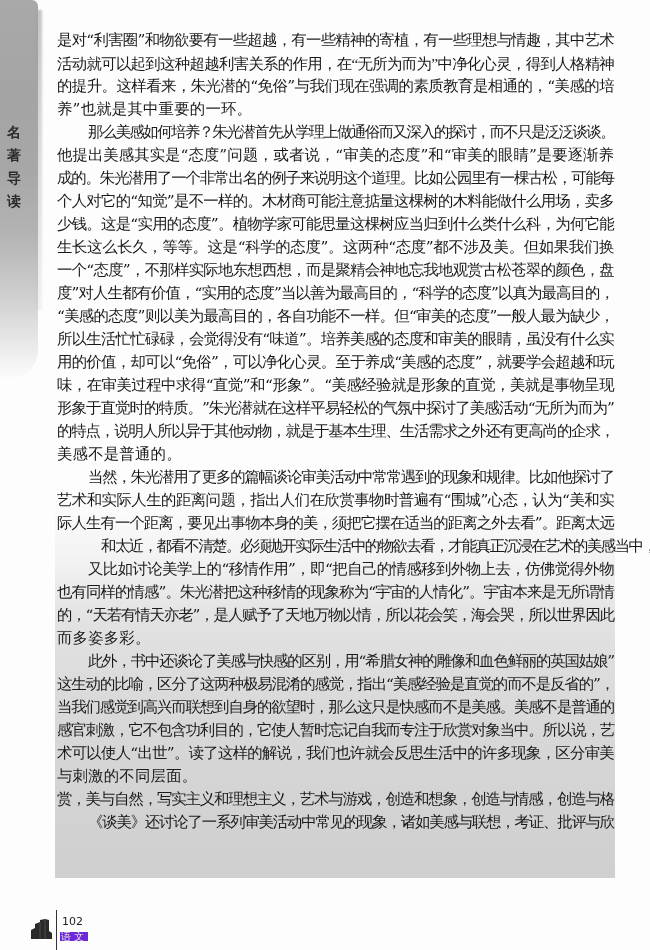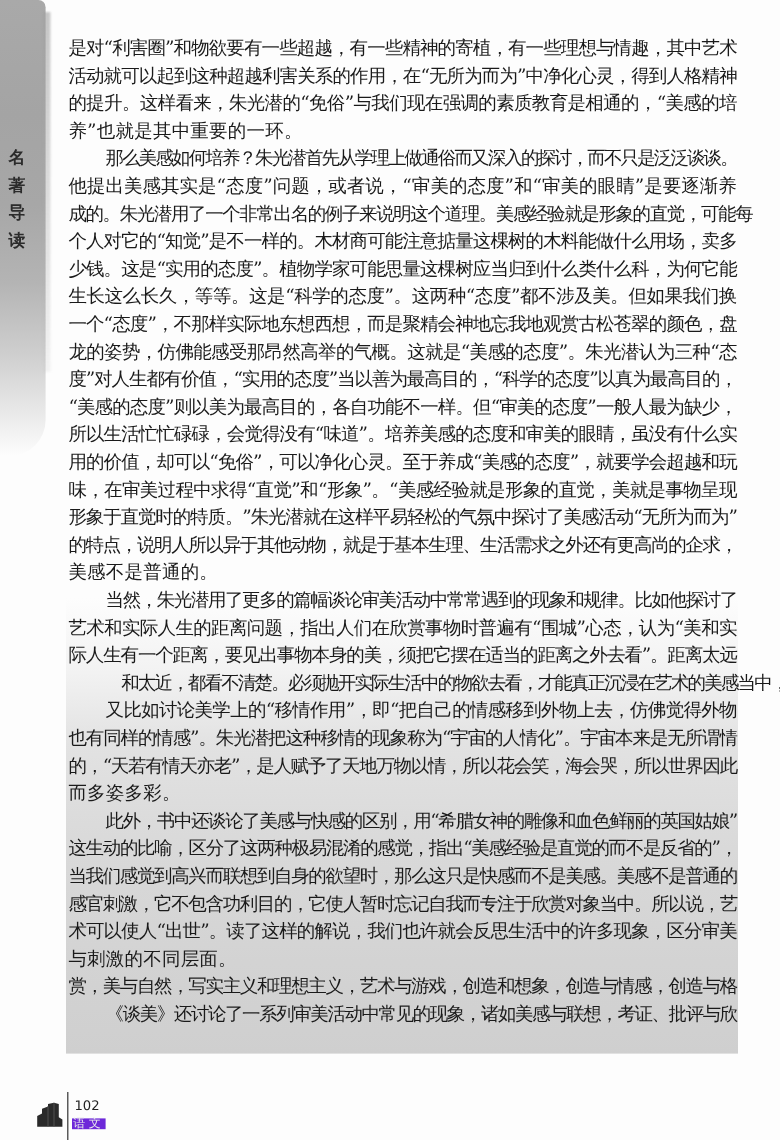--- a/index.html
+++ b/index.html
@@ -144,31 +144,30 @@
     <span>名</span>
     <span>著</span>
     <span>导</span>
     <span>读</span>
   </div>
 
   <div class="highlight-block"></div>
 
   <div class="text-body" id="text-body">
       <span class="line"><span style="white-space: nowrap; letter-spacing: -0.747368px;">是对“利害圈”和物欲要有一些超越，有一些精神的寄植，有一些理想与情趣，其中艺术</span></span>
-      <span class="line"><span style="white-space: nowrap; letter-spacing: -0.747368px;">活动就可以起到这种超越利害关系的作用，在“无所为而为”中净化心灵，得到人格精神</span></span>
+      <span class="line"><span style="white-space: nowrap; letter-spacing: -0.747368px; font-family: Liberation Serif, serif;">活动就可以起到这种超越利害关系的作用，在“无所为而为”中净化心灵，得到人格精神</span></span>
       <span class="line"><span style="white-space: nowrap; letter-spacing: -0.549178px;">的提升。这样看来，朱光潜的“免俗”与我们现在强调的素质教育是相通的，“美感的培</span></span>
       <span class="line last">养”也就是其中重要的一环。</span>
       <span class="line indent"><span style="white-space: nowrap; letter-spacing: -1.59603px;">那么美感如何培养？朱光潜首先从学理上做通俗而又深入的探讨，而不只是泛泛谈谈。</span></span>
       <span class="line"><span style="white-space: nowrap; letter-spacing: 0.0445724px;">他提出美感其实是“态度”问题，或者说，“审美的态度”和“审美的眼睛”是要逐渐养</span></span>
-      <span class="line"><span style="white-space: nowrap; letter-spacing: -1.14334px;">成的。朱光潜用了一个非常出名的例子来说明这个道理。美感经验就是形象的直觉，可能每</span></span>
+      <span class="line"><span style="white-space: nowrap; letter-spacing: -1.14334px;">成的。朱光潜用了一个非常出名的例子来说明这个道理。比如公园里有一棵古松，可能每</span></span>
       <span class="line"><span style="white-space: nowrap; letter-spacing: -0.747368px;">个人对它的“知觉”是不一样的。木材商可能注意掂量这棵树的木料能做什么用场，卖多</span></span>
       <span class="line"><span style="white-space: nowrap; letter-spacing: -0.747368px;">少钱。这是“实用的态度”。植物学家可能思量这棵树应当归到什么类什么科，为何它能</span></span>
       <span class="line"><span style="white-space: nowrap; letter-spacing: -0.351398px;">生长这么长久，等等。这是“科学的态度”。这两种“态度”都不涉及美。但如果我们换</span></span>
       <span class="line"><span style="white-space: nowrap; letter-spacing: -0.747368px;">一个“态度”，不那样实际地东想西想，而是聚精会神地忘我地观赏古松苍翠的颜色，盘</span></span>
-      <span class="line"><span style="white-space: nowrap; letter-spacing: -0.549178px;">龙的姿势，仿佛能感受那昂然高举的气概。这就是“美感的态度”。朱光潜认为三种“态</span></span>
       <span class="line"><span style="white-space: nowrap; letter-spacing: -0.915234px;">度”对人生都有价值，“实用的态度”当以善为最高目的，“科学的态度”以真为最高目的，</span></span>
       <span class="line"><span style="white-space: nowrap; letter-spacing: -0.737099px;">“美感的态度”则以美为最高目的，各自功能不一样。但“审美的态度”一般人最为缺少，</span></span>
       <span class="line"><span style="white-space: nowrap; letter-spacing: -0.747368px;">所以生活忙忙碌碌，会觉得没有“味道”。培养美感的态度和审美的眼睛，虽没有什么实</span></span>
       <span class="line"><span style="white-space: nowrap; letter-spacing: -0.737099px;">用的价值，却可以“免俗”，可以净化心灵。至于养成“美感的态度”，就要学会超越和玩</span></span>
       <span class="line"><span style="white-space: nowrap; letter-spacing: -0.54399px;">味，在审美过程中求得“直觉”和“形象”。“美感经验就是形象的直觉，美就是事物呈现</span></span>
       <span class="line"><span style="white-space: nowrap; letter-spacing: -0.929808px;">形象于直觉时的特质。”朱光潜就在这样平易轻松的气氛中探讨了美感活动“无所为而为”</span></span>
       <span class="line"><span style="white-space: nowrap; letter-spacing: -1.14334px;">的特点，说明人所以异于其他动物，就是于基本生理、生活需求之外还有更高尚的企求，</span></span>
       <span class="line last">美感不是普通的。</span>
       <span class="line indent"><span style="white-space: nowrap; letter-spacing: -1.21276px;">当然，朱光潜用了更多的篇幅谈论审美活动中常常遇到的现象和规律。比如他探讨了</span></span>
       <span class="line"><span style="white-space: nowrap; letter-spacing: -0.549178px;">艺术和实际人生的距离问题，指出人们在欣赏事物时普遍有“围城”心态，认为“美和实</span></span>

